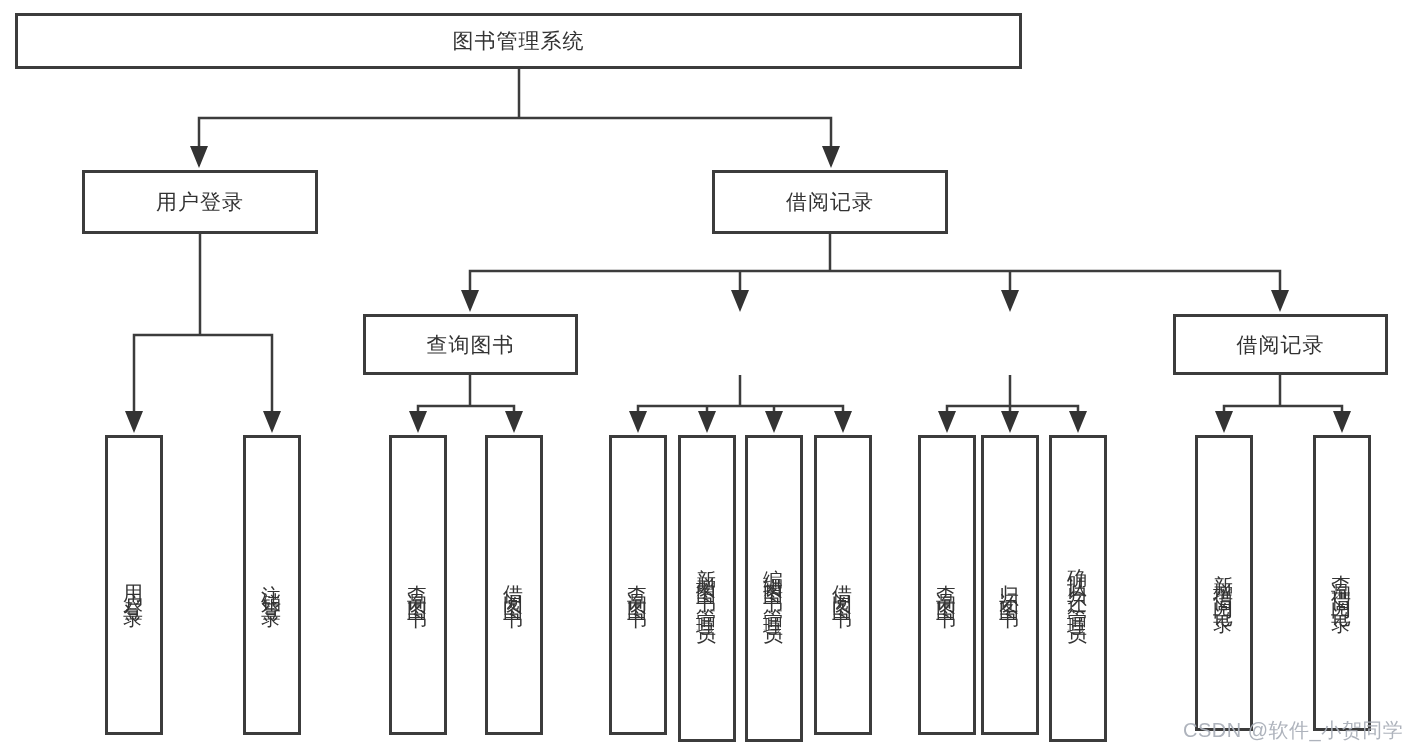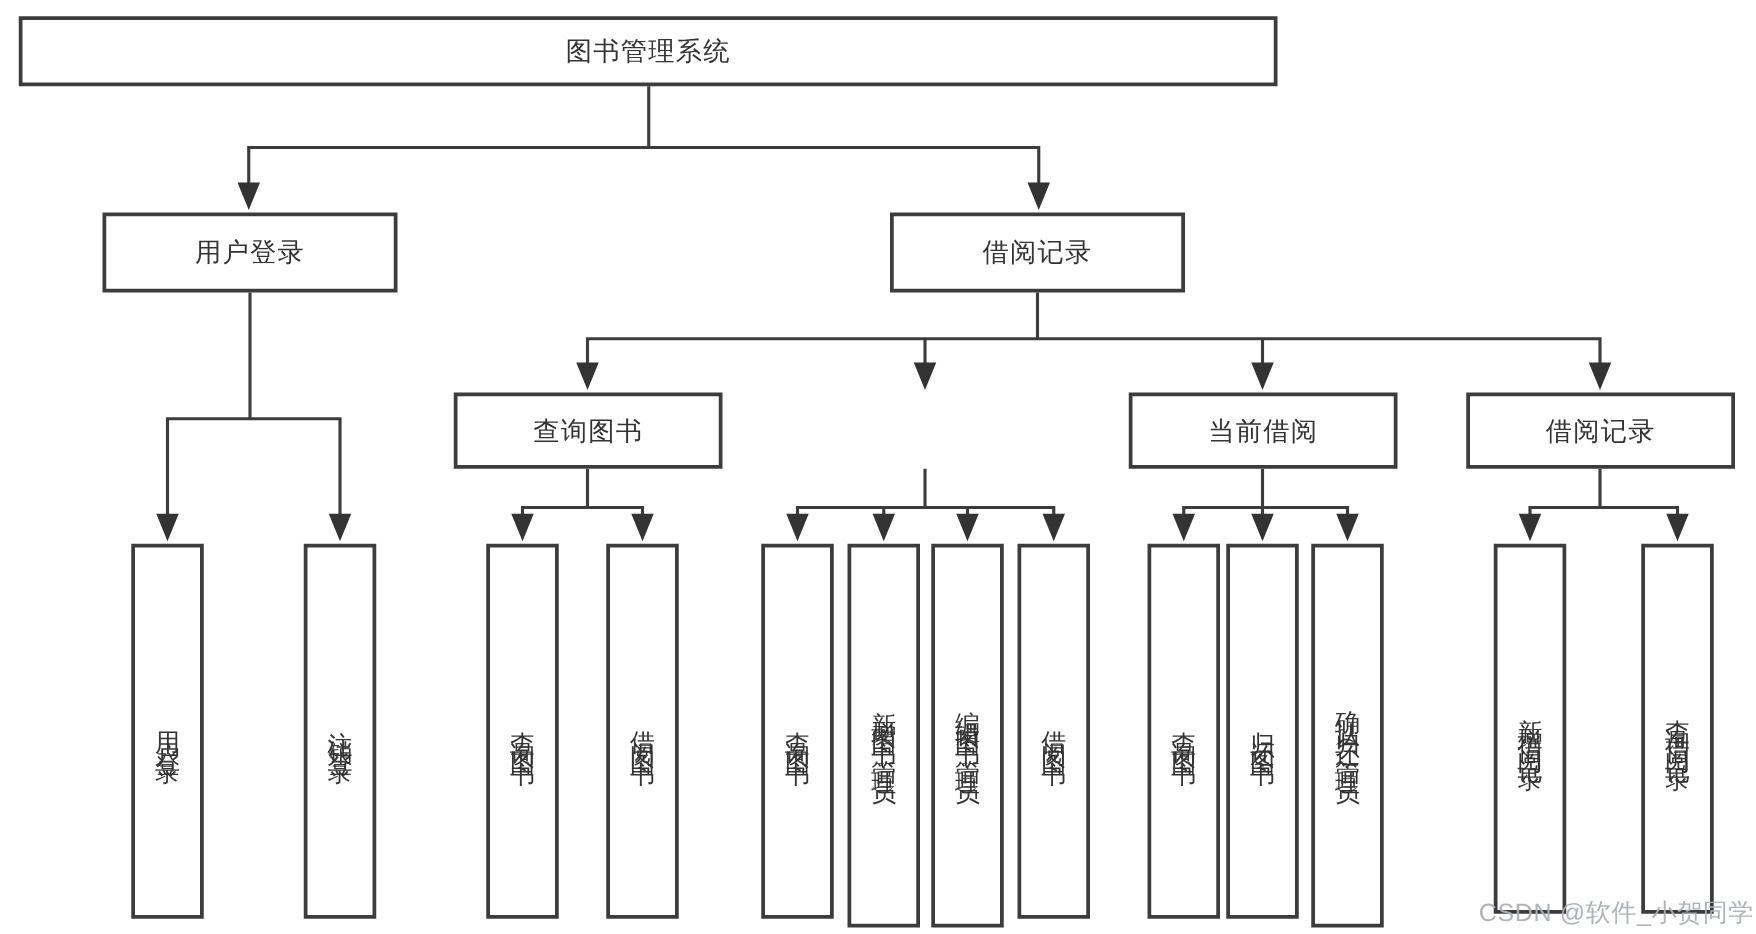--- a/index.html
+++ b/index.html
@@ -77,21 +77,20 @@
              M1069 411 H1087 L1078 433 Z
              M1215 411 H1233 L1224 433 Z M1333 411 H1351 L1342 433 Z"></path>
   </svg>
 
   <div class="node" style="left:15px; top:13px; width:1007px; height:56px;">图书管理系统</div>
 
   <div class="node" style="left:82px; top:170px; width:236px; height:64px;">用户登录</div>
   <div class="node" style="left:712px; top:170px; width:236px; height:64px;">借阅记录</div>
 
   <div class="node" style="left:363px; top:314px; width:215px; height:61px;">查询图书</div>
-  <div class="node" style="left:903px; top:314px; width:215px; height:61px;">当前借阅</div>
   <div class="node" style="left:1173px; top:314px; width:215px; height:61px;">借阅记录</div>
 
   <div class="node vnode" style="left:105px; top:435px; width:58px; height:300px;">用户登录</div>
   <div class="node vnode" style="left:243px; top:435px; width:58px; height:300px;">注销登录</div>
 
   <div class="node vnode" style="left:389px; top:435px; width:58px; height:300px;">查询图书</div>
   <div class="node vnode" style="left:485px; top:435px; width:58px; height:300px;">借阅图书</div>
 
   <div class="node vnode" style="left:609px; top:435px; width:58px; height:300px;">查询图书</div>
   <div class="node vnode" style="left:678px; top:435px; width:58px; height:307px;">新增图书（管理员）</div>

